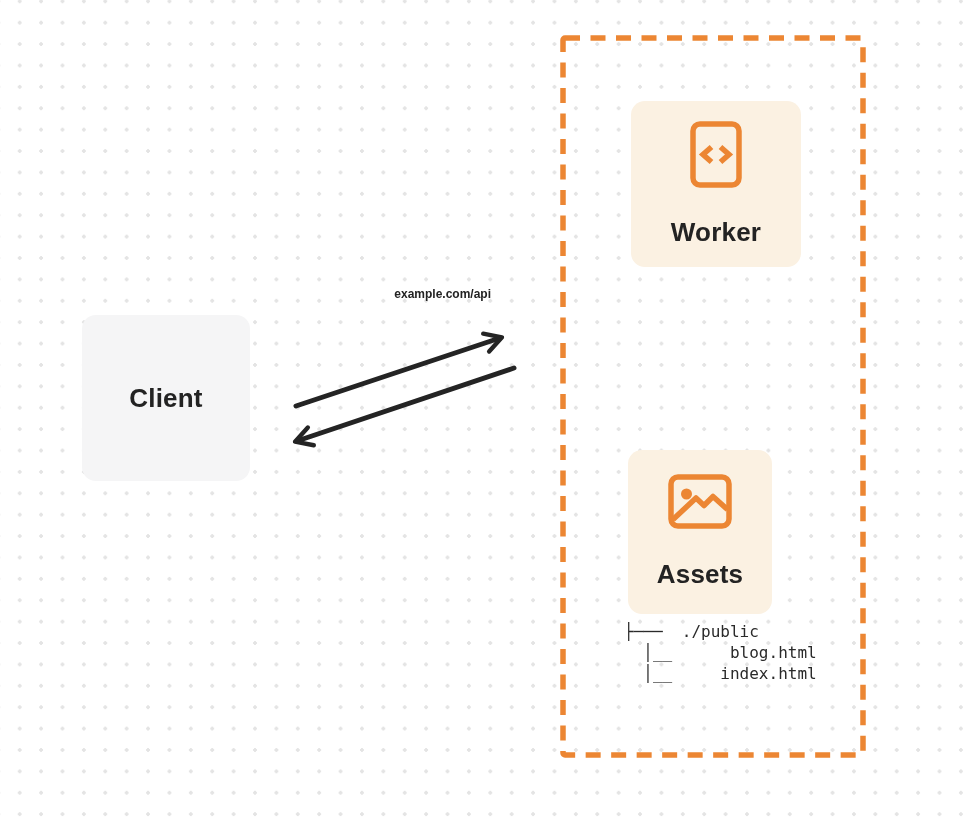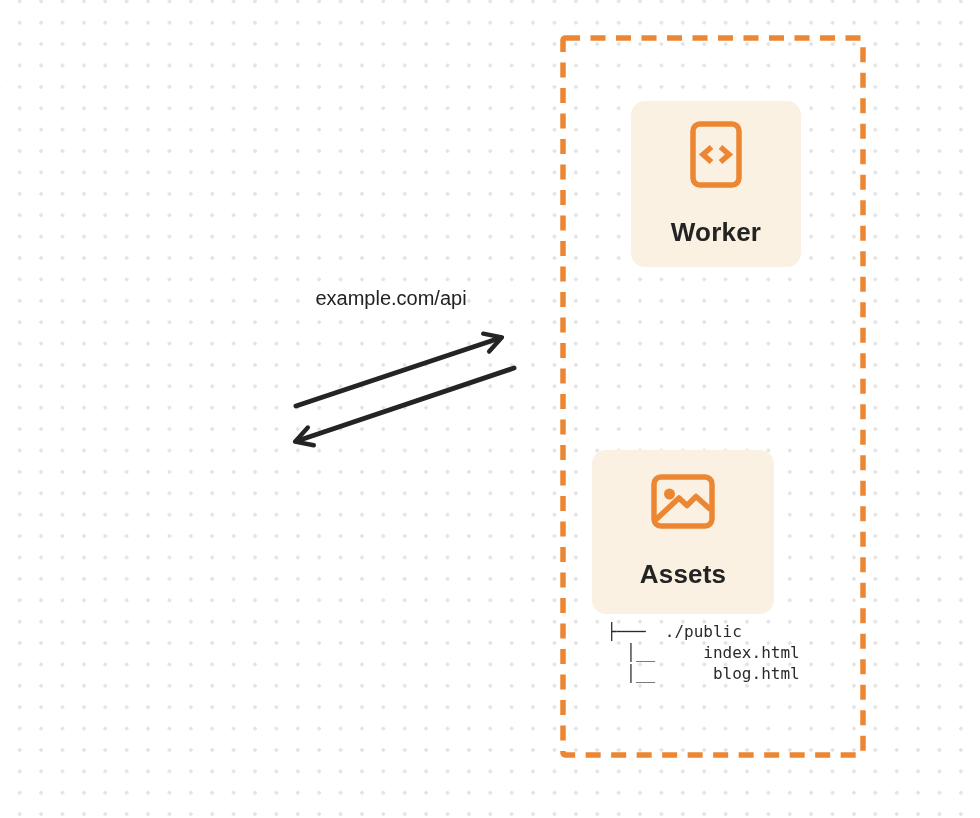--- a/index.html
+++ b/index.html
@@ -27,45 +27,45 @@
 
   .card{
     position:absolute;display:flex;flex-direction:column;
     align-items:center;justify-content:center;
     border-radius:14px;
   }
   .card .node-label{
     font-weight:bold;font-size:26px;color:var(--ink);letter-spacing:.2px;
   }
   #worker-card{left:631px;top:101px;width:170px;height:166px;background:var(--card-cream);gap:29px;justify-content:center;}
-  #assets-card{left:592px;top:450px;width:182px;height:164px;background:var(--card-cream);gap:30px;}
+  #assets-card{left:628px;top:450px;width:144px;height:164px;background:var(--card-cream);gap:30px;}
   #client-card{left:82px;top:315px;width:168px;height:166px;background:var(--card-gray);}
   .icon{color:var(--accent);display:block;}
 
   #project-label{
     position:absolute;left:563px;top:20px;width:300px;
     text-align:center;pointer-events:none;
   }
   #project-label span{
     display:inline-block;background:var(--bg);padding:0 9px;
     font-weight:bold;font-size:25px;color:var(--accent);letter-spacing:.3px;
     line-height:32px;
   }
 
   #conn-label{
     position:absolute;left:291px;top:287px;width:200px;
-    text-align:center;font-weight:normal;font-size:20px;color:var(--ink);
+    text-align:right;font-weight:bold;font-size:12px;color:var(--ink);
   }
 
   #file-tree{
     position:absolute;left:607px;top:621px;
     font-family:"DejaVu Sans Mono",monospace;
     font-size:16px;line-height:21px;color:#2A2A2A;
   }
-  #file-tree .tree-line{white-space:pre;}
+  #file-tree .tree-line{white-space:pre;margin-left:17px;}
 </style>
 </head>
 <body>
 
 <div id="canvas">
 
   <svg id="overlay" viewBox="0 0 980 818">
     <defs>
       <marker id="arrowhead" viewBox="0 0 12 12" refX="9" refY="6" markerWidth="5" markerHeight="5" orient="auto">
         <path d="M2 1.5 L10 6 L2 10.5" fill="none" stroke="#242424" stroke-width="2.1" stroke-linecap="round" stroke-linejoin="round"></path>
@@ -88,22 +88,25 @@
 
   <div class="card" id="assets-card">
     <svg class="icon" viewBox="0 0 64 55" width="64" height="55">
       <rect x="3" y="3" width="58" height="49" rx="7" fill="none" stroke="currentColor" stroke-width="5.5"></rect>
       <circle cx="18.5" cy="20" r="5.5" fill="currentColor"></circle>
       <polyline points="5,45.5 28,24 36,31.5 45,22.5 59.5,35.5" fill="none" stroke="currentColor" stroke-width="5.5" stroke-linecap="butt" stroke-linejoin="round"></polyline>
     </svg>
     <div class="node-label">Assets</div>
   </div>
 
+  <div class="card" id="client-card">
+    <div class="node-label">Client</div>
+  </div>
 
   <div id="conn-label">example.com/api</div>
 
   <div id="file-tree">
     <div class="tree-line">├───  ./public</div>
+    <div class="tree-line">  │__      blog.html</div>
     <div class="tree-line">  │__     index.html</div>
-    <div class="tree-line">  │__      blog.html</div>
   </div>
 
 </div>
 
 </body></html>

